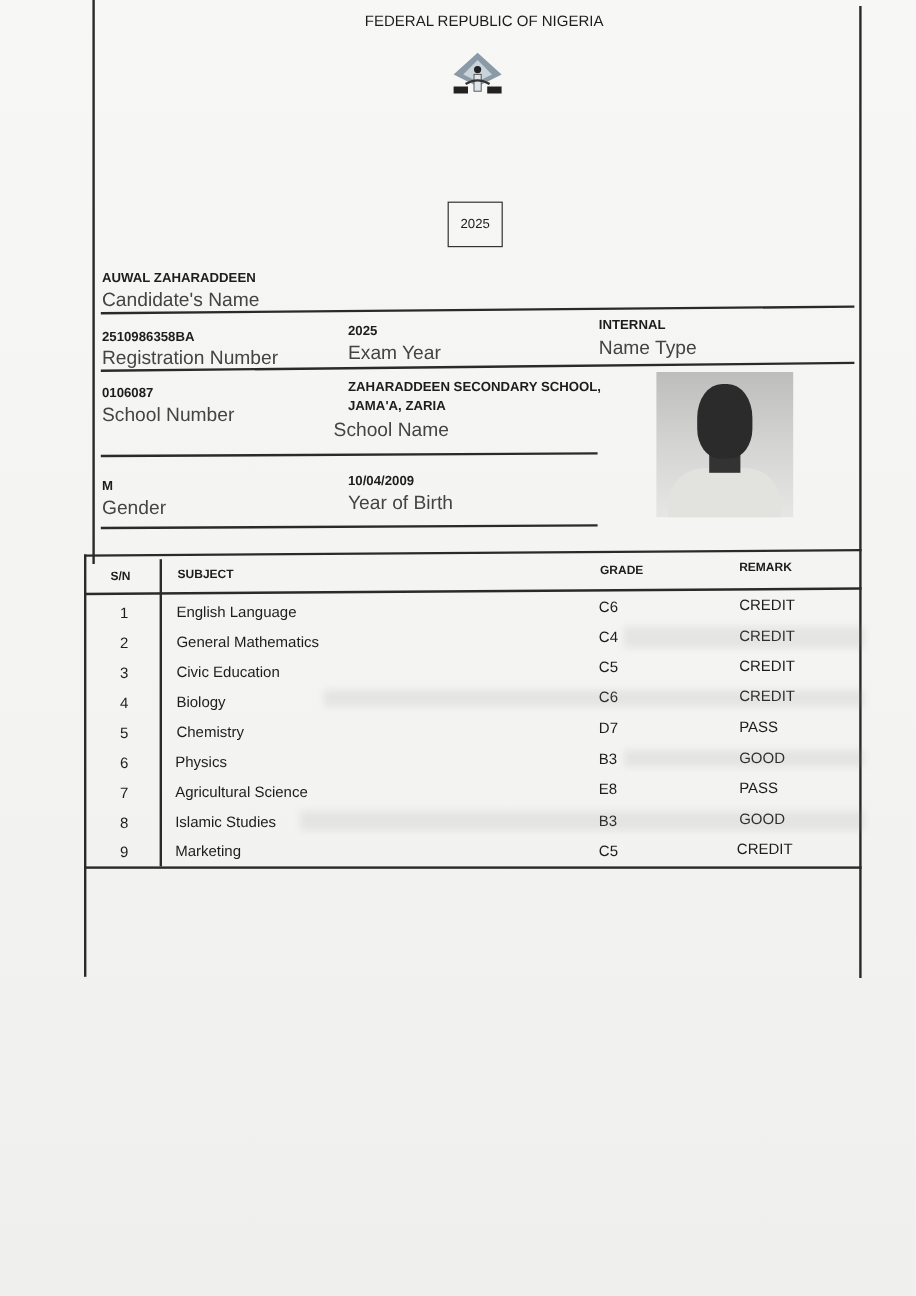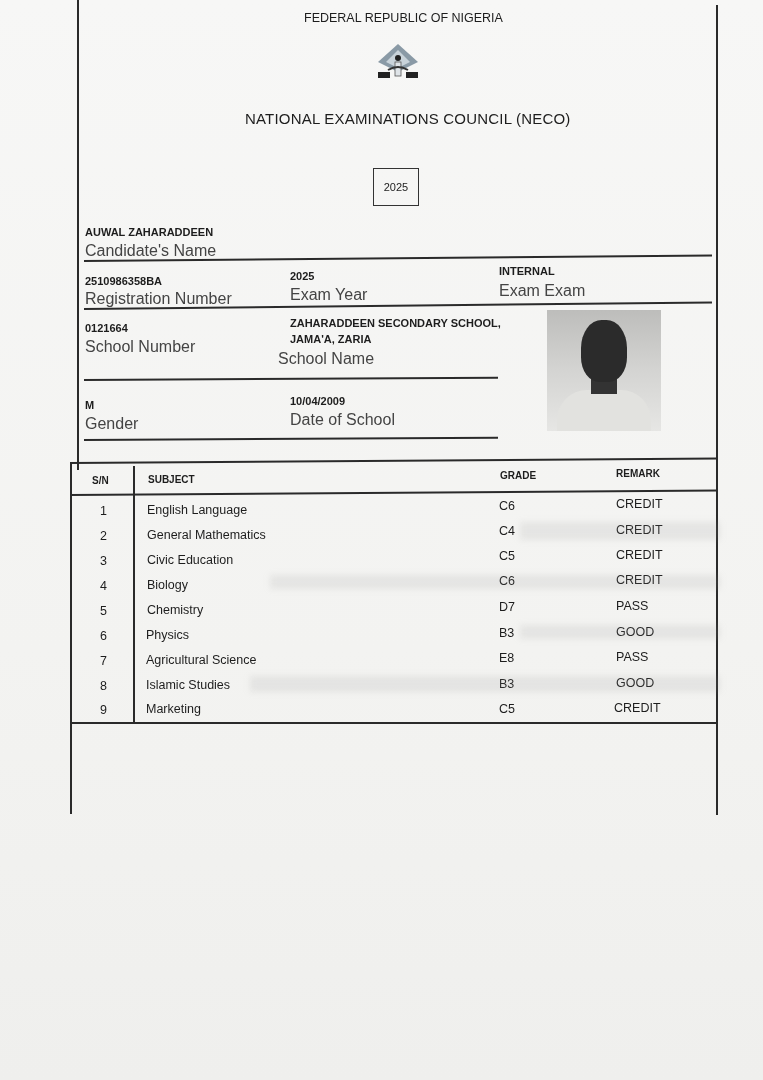--- a/index.html
+++ b/index.html
@@ -44,48 +44,47 @@
       <polygon points="24,2 44,20 24,30 4,20" fill="#8a9aa6"></polygon>
       <polygon points="24,8 36,20 24,26 12,20" fill="#c9d3da"></polygon>
       <circle cx="24" cy="16" r="3" fill="#222"></circle>
       <rect x="21" y="20" width="6" height="14" fill="#dfe4e8" stroke="#555" stroke-width="0.8"></rect>
       <path d="M4,30 h12 v6 h-12 z" fill="#222"></path>
       <path d="M32,30 h12 v6 h-12 z" fill="#222"></path>
       <path d="M14,28 q10,-6 20,0" stroke="#333" stroke-width="2" fill="none"></path>
     </svg>
   </div>
 
-  <div class="t hdr" style="left:245px;top:110px;">NATIONAL EXAMINATIONS COUNCIL (NECO)</div>
   <div class="year-box">
     <span>2025</span>
   </div>
 
   <div class="t val" style="left:85px;top:226px;">AUWAL ZAHARADDEEN</div>
   <div class="t lbl" style="left:85px;top:242px;">Candidate's Name</div>
   <div class="hline" style="left:84px;top:260px;width:628px;transform:rotate(-0.5deg);transform-origin:left;"></div>
 
   <div class="t val" style="left:85px;top:275px;">2510986358BA</div>
   <div class="t lbl" style="left:85px;top:290px;">Registration Number</div>
   <div class="t val" style="left:290px;top:270px;">2025</div>
   <div class="t lbl" style="left:290px;top:286px;">Exam Year</div>
   <div class="t val" style="left:499px;top:265px;">INTERNAL</div>
-  <div class="t lbl" style="left:499px;top:282px;">Exam Exam</div>
+  <div class="t lbl" style="left:499px;top:282px;">Name Type</div>
   <div class="hline" style="left:84px;top:308px;width:628px;transform:rotate(-0.6deg);transform-origin:left;"></div>
 
-  <div class="t val" style="left:85px;top:322px;">0121664</div>
+  <div class="t val" style="left:85px;top:322px;">0106087</div>
   <div class="t lbl" style="left:85px;top:338px;">School Number</div>
   <div class="t val" style="left:290px;top:317px;">ZAHARADDEEN SECONDARY SCHOOL,</div>
   <div class="t val" style="left:290px;top:333px;">JAMA'A, ZARIA</div>
   <div class="t lbl" style="left:278px;top:350px;">School Name</div>
   <div class="hline" style="left:84px;top:379px;width:414px;transform:rotate(-0.3deg);transform-origin:left;"></div>
 
   <div class="t val" style="left:85px;top:399px;">M</div>
   <div class="t lbl" style="left:85px;top:415px;">Gender</div>
   <div class="t val" style="left:290px;top:395px;">10/04/2009</div>
-  <div class="t lbl" style="left:290px;top:411px;">Date of School</div>
+  <div class="t lbl" style="left:290px;top:411px;">Year of Birth</div>
   <div class="hline" style="left:84px;top:439px;width:414px;transform:rotate(-0.3deg);transform-origin:left;"></div>
 
   <div class="photo">
     <div class="body"></div>
       <div class="neck"></div>
       <div class="head"></div>
   </div>
 
   <div class="hline" style="left:70px;top:462px;width:648px;transform:rotate(-0.4deg);transform-origin:left;"></div>
   <div class="hline" style="left:70px;top:494px;width:648px;transform:rotate(-0.4deg);transform-origin:left;"></div>

